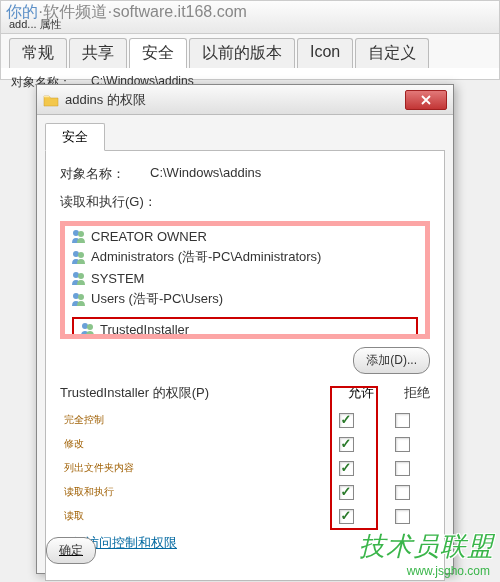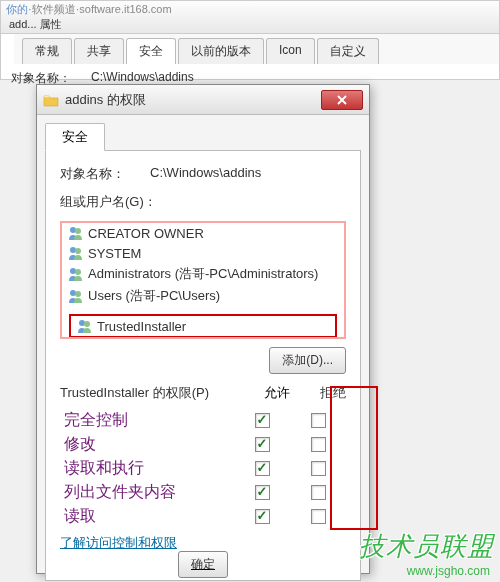--- a/index.html
+++ b/index.html
@@ -1,68 +1,68 @@
 <!DOCTYPE html>
 <html><head>
   <meta charset="utf-8">
   <style>
     * { box-sizing: border-box; margin: 0; padding: 0; font-family: "Microsoft YaHei", SimSun, sans-serif; }
     body { width: 500px; height: 582px; background: #f0f0f0; position: relative; overflow: hidden; }
     
     .back-window { position: absolute; top: 0; left: 0; right: 0; height: 80px; background: #fff; border: 1px solid #ccc; }
     .back-title-bar { height: 20px; background: linear-gradient(#fdfdfd, #e8e8e8); border-bottom: 1px solid #ccc; font-size: 11px; padding: 16px 8px; color: #333; }
-    .back-tabs { display: flex; gap: 2px; padding: 4px 8px 0; background: #f8f8f8; font-size: 12px; margin-left: 13px; }
+    .back-tabs { display: flex; gap: 2px; padding: 4px 8px 0; background: #f8f8f8; font-size: 16px; }
     .back-tab { border: 1px solid #bbb; border-bottom: none; padding: 4px 12px; background: #f0f0f0; color: #333; cursor: pointer; border-radius: 3px 3px 0 0; }
     .back-tab.active { background: #fff; font-weight: normal; }
     .back-content { padding: 6px 10px; font-size: 12px; color: #333; display: flex; gap: 20px; }
     
-    .watermark-top { position: absolute; top: 2px; left: 6px; font-size: 11px; color: #888; z-index: 5; }
+    .watermark-top { position: absolute; top: 2px; left: 6px; font-size: 16px; color: #888; z-index: 5; }
     .watermark-top .blue { color: #5b8fc7; }
     .watermark-right { position: absolute; top: 14px; right: 4px; font-size: 12px; color: #666; text-align: center; line-height: 1.3; }
     .watermark-right .cn { font-size: 13px; color: #555; }
     .watermark-right .url { font-size: 10px; color: #888; }
     
-    .dialog { position: absolute; top: 84px; left: 36px; width: 334px; height: 490px; background: #f4f4f4; border: 1px solid #888; box-shadow: 2px 2px 10px rgba(0,0,0,0.3); }
+    .dialog { position: absolute; top: 84px; left: 36px; width: 418px; height: 490px; background: #f4f4f4; border: 1px solid #888; box-shadow: 2px 2px 10px rgba(0,0,0,0.3); }
     .dialog-title { height: 30px; background: linear-gradient(#fafafa, #e0e0e0); border-bottom: 1px solid #bbb; display: flex; align-items: center; padding: 0 6px; font-size: 13px; color: #333; }
     .folder-icon { width: 16px; height: 14px; margin-right: 6px; }
     .close-btn { margin-left: auto; width: 42px; height: 20px; background: linear-gradient(#e27878, #c23535); border: 1px solid #a02020; border-radius: 2px; color: #fff; display: flex; align-items: center; justify-content: center; font-size: 12px; cursor: pointer; }
     
     .tab-area { padding: 8px 8px 0; }
     .tab-row { display: flex; border-bottom: 1px solid #bbb; }
     .tab { border: 1px solid #bbb; border-bottom: 1px solid #fff; background: #fff; padding: 4px 16px; font-size: 13px; margin-bottom: -1px; border-radius: 2px 2px 0 0; }
     .tab-panel { background: #fff; border: 1px solid #bbb; border-top: none; padding: 14px 14px 10px; height: 430px; position: relative; }
     
     .row { display: flex; font-size: 13px; color: #333; margin-bottom: 10px; }
     .label { min-width: 90px; }
     .value { flex: 1; }
     
-    .list-box { border: 2px solid #fca5a5; background: #fff; height: 118px; overflow: hidden; margin-bottom: 8px; text-align: center; }
+    .list-box { border: 5px solid #fca5a5; background: #fff; height: 118px; overflow: hidden; margin-bottom: 8px; text-align: center; }
     .list-item { display: flex; align-items: center; padding: 2px 6px; font-size: 13px; color: #333; gap: 4px; }
     .list-item.highlighted { border: 2px solid #c00; margin: 7px; }
     .user-icon { width: 16px; height: 16px; }
     
     .btn-row { display: flex; justify-content: flex-end; gap: 8px; margin-bottom: 10px; }
-    .btn { border: 1px solid #888; background: linear-gradient(#fdfdfd, #e0e0e0); padding: 4px 12px; font-size: 12px; border-radius: 3px; cursor: pointer; color: #333; }
+    .btn { border: 1px solid #888; background: linear-gradient(#fdfdfd, #e0e0e0); padding: 4px 12px; font-size: 12px; border-radius: 12px; cursor: pointer; color: #333; }
     
     .perm-header { display: flex; font-size: 13px; color: #333; margin-bottom: 6px; }
     .perm-header .name { flex: 1; }
     .perm-header .col { width: 56px; text-align: right; }
     .perm-header .allow { color: #000; }
     
     .perm-table { position: relative; }
-    .perm-row { display: flex; align-items: center; font-size: 16px; color: #701a75; height: 24px; }
+    .perm-row { display: flex; align-items: center; font-size: 10px; color: #a16207; height: 24px; }
     .perm-row .name { flex: 1; padding-left: 4px; }
     .perm-row .col { width: 56px; text-align: center; }
     .checkbox { width: 15px; height: 15px; border: 1px solid #888; background: #fff; display: inline-block; vertical-align: middle; position: relative; box-shadow: inset 1px 1px 2px rgba(0,0,0,0.15); }
     .checkbox.checked::after { content: "✓"; position: absolute; top: -2px; left: 1px; color: #2a7a2a; font-size: 13px; font-weight: bold; }
     .allow-highlight { position: absolute; border: 2px solid #c00; width: 48px; height: 144px; top: -22px; left: 270px; pointer-events: none; }
     
     .link { color: #0369a1; text-decoration: underline; font-size: 13px; cursor: pointer; margin-top: 6px; display: inline-block; }
     
-    .dialog-buttons { position: absolute; bottom: 2px; left: 0; right: 0; display: flex; justify-content: center; gap: 10px; text-decoration: underline; }
+    .dialog-buttons { position: absolute; bottom: 16px; left: 0; right: 0; display: flex; justify-content: flex-start; gap: 10px; text-decoration: underline; }
     
     .watermark-green { position: absolute; bottom: 18px; right: 6px; font-size: 26px; font-weight: normal; color: #3ab54a; text-shadow: 1px 1px 0 #fff, -1px -1px 0 #fff, 1px -1px 0 #fff, -1px 1px 0 #fff; font-style: italic; letter-spacing: 1px; }
     .watermark-url { position: absolute; bottom: 4px; right: 10px; font-size: 12px; color: #3ab54a; margin-left: 37px; }
   </style>
 </head>
 <body>
 
 <div class="watermark-top">
   <span class="blue">你的</span><span>·软件频道·software.it168.com</span>
 </div>
@@ -103,49 +103,49 @@
   <div class="tab-area">
     <div class="tab-row">
       <div class="tab">安全</div>
     </div>
     <div class="tab-panel">
       <div class="row">
         <span class="label">对象名称：</span>
         <span class="value">C:\Windows\addins</span>
       </div>
       <div class="row">
-        <span>组或用户名(G)：</span>
+        <span>读取和执行(G)：</span>
       </div>
       <div class="list-box">
         <div class="list-item">
           <svg class="user-icon" viewBox="0 0 16 16">
               <circle cx="5" cy="5" r="3" fill="#6aa0d8"></circle>
               <circle cx="10" cy="6" r="3" fill="#8bc48b"></circle>
               <path fill="#6aa0d8" d="M1 15 q0-5 4-5 t4 5z"></path>
               <path fill="#8bc48b" d="M6 15 q0-5 4-5 t4 5z"></path>
             </svg>
           <span>CREATOR OWNER</span>
         </div>
         <div class="list-item">
           <svg class="user-icon" viewBox="0 0 16 16">
               <circle cx="5" cy="5" r="3" fill="#6aa0d8"></circle>
               <circle cx="10" cy="6" r="3" fill="#8bc48b"></circle>
               <path fill="#6aa0d8" d="M1 15 q0-5 4-5 t4 5z"></path>
               <path fill="#8bc48b" d="M6 15 q0-5 4-5 t4 5z"></path>
             </svg>
+          <span>Administrators (浩哥-PC\Administrators)</span>
+        </div>
+        <div class="list-item">
+          <svg class="user-icon" viewBox="0 0 16 16">
+              <circle cx="5" cy="5" r="3" fill="#6aa0d8"></circle>
+              <circle cx="10" cy="6" r="3" fill="#8bc48b"></circle>
+              <path fill="#6aa0d8" d="M1 15 q0-5 4-5 t4 5z"></path>
+              <path fill="#8bc48b" d="M6 15 q0-5 4-5 t4 5z"></path>
+            </svg>
           <span>SYSTEM</span>
-        </div>
-        <div class="list-item">
-          <svg class="user-icon" viewBox="0 0 16 16">
-              <circle cx="5" cy="5" r="3" fill="#6aa0d8"></circle>
-              <circle cx="10" cy="6" r="3" fill="#8bc48b"></circle>
-              <path fill="#6aa0d8" d="M1 15 q0-5 4-5 t4 5z"></path>
-              <path fill="#8bc48b" d="M6 15 q0-5 4-5 t4 5z"></path>
-            </svg>
-          <span>Administrators (浩哥-PC\Administrators)</span>
         </div>
         <div class="list-item">
           <svg class="user-icon" viewBox="0 0 16 16">
               <circle cx="5" cy="5" r="3" fill="#6aa0d8"></circle>
               <circle cx="10" cy="6" r="3" fill="#8bc48b"></circle>
               <path fill="#6aa0d8" d="M1 15 q0-5 4-5 t4 5z"></path>
               <path fill="#8bc48b" d="M6 15 q0-5 4-5 t4 5z"></path>
             </svg>
           <span>Users (浩哥-PC\Users)</span>
         </div>
@@ -173,26 +173,26 @@
           <span class="name">完全控制</span>
           <span class="col"><span class="checkbox checked"></span></span>
           <span class="col"><span class="checkbox"></span></span>
         </div>
         <div class="perm-row">
           <span class="name">修改</span>
           <span class="col"><span class="checkbox checked"></span></span>
           <span class="col"><span class="checkbox"></span></span>
         </div>
         <div class="perm-row">
+          <span class="name">列出文件夹内容</span>
+          <span class="col"><span class="checkbox checked"></span></span>
+          <span class="col"><span class="checkbox"></span></span>
+        </div>
+        <div class="perm-row">
           <span class="name">读取和执行</span>
-          <span class="col"><span class="checkbox checked"></span></span>
-          <span class="col"><span class="checkbox"></span></span>
-        </div>
-        <div class="perm-row">
-          <span class="name">列出文件夹内容</span>
           <span class="col"><span class="checkbox checked"></span></span>
           <span class="col"><span class="checkbox"></span></span>
         </div>
         <div class="perm-row">
           <span class="name">读取</span>
           <span class="col"><span class="checkbox checked"></span></span>
           <span class="col"><span class="checkbox"></span></span>
         </div>
       </div>
       <a class="link">了解访问控制和权限</a>

